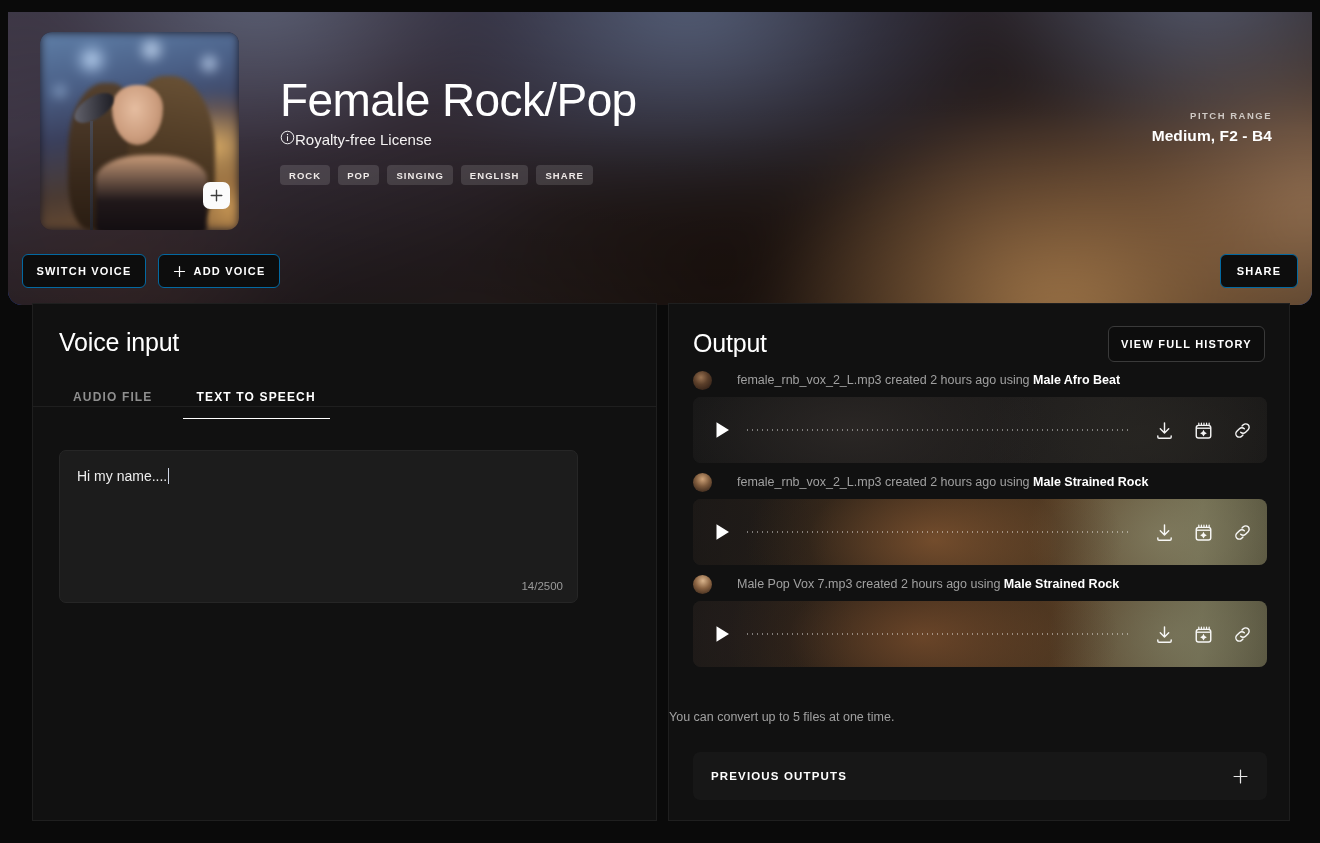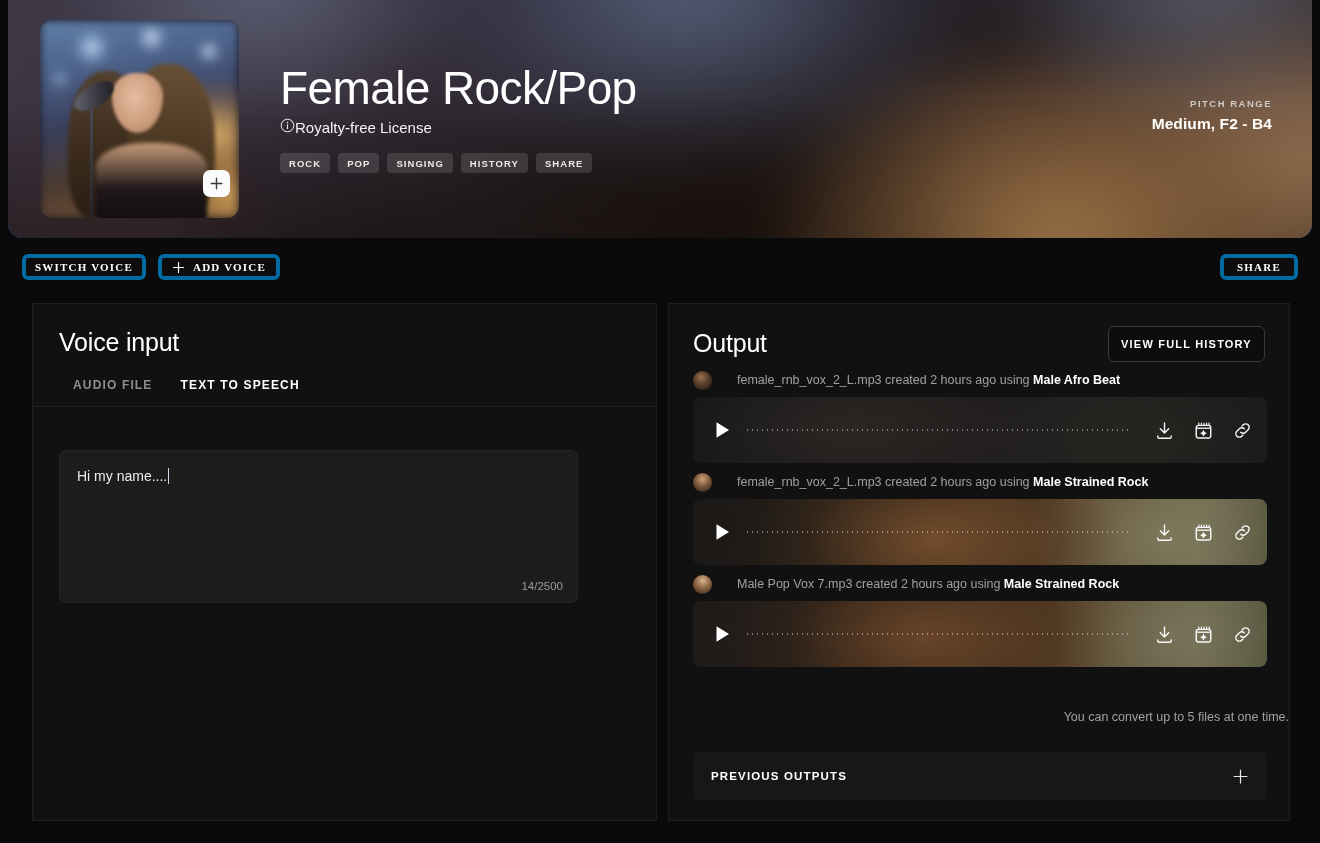--- a/index.html
+++ b/index.html
@@ -16,22 +16,22 @@
   .app {
     position: relative;
     width: 1320px;
     height: 843px;
     background: #0a0a0a;
   }
 
   
   .hero {
     position: absolute;
-    left: 8px; top: 0px;
-    width: 1304px; height: 238px;
+    left: 8px; top: 12px;
+    width: 1304px; height: 293px;
     border-radius: 0 0 14px 14px;
     overflow: hidden;
     background: #1d4ed8;
   }
   .hero-bg {
     position: absolute; inset: -60px;
     background:
       radial-gradient(ellipse 420px 300px at 78% 88%, rgba(214,158,96,0.92) 0%, rgba(182,128,74,0.45) 42%, rgba(0,0,0,0) 72%),
       radial-gradient(ellipse 330px 240px at 96% 62%, rgba(196,150,108,0.75) 0%, rgba(120,92,70,0.25) 55%, rgba(0,0,0,0) 80%),
       radial-gradient(ellipse 400px 260px at 52% 12%, rgba(104,120,152,0.82) 0%, rgba(70,80,110,0.35) 50%, rgba(0,0,0,0) 78%),
@@ -177,31 +177,31 @@
   }
 
   
   .actionbar {
     position: absolute;
     left: 0; top: 254px;
     width: 1320px; height: 34px;
   }
   .btn-outline {
     position: absolute;
-    border: 4px solid #0369a1;
+    border: 1px solid #0369a1;
     background: #0d0d0d;
     color: #ffffff;
     border-radius: 6px;
     font-size: 11px;
     font-weight: 700;
     letter-spacing: 1.2px;
-    height: 26px;
+    height: 34px;
     display: flex; align-items: center; justify-content: center;
     cursor: pointer;
-    font-family: Liberation Serif, serif;
+    font-family: Liberation Sans, sans-serif;
     white-space: nowrap;
   }
   #btn-switch-voice { left: 22px; top: 0; width: 124px; }
   #btn-add-voice { left: 158px; top: 0; width: 122px; gap: 8px; }
   #btn-share { right: 22px; top: 0; width: 78px; }
 
   
   .panel {
     position: absolute;
     background: #111111;
@@ -215,22 +215,22 @@
     font-size: 25px;
     font-weight: 400;
     color: #ffffff;
     letter-spacing: -0.2px;
   }
 
   
   .vi-head { position: absolute; left: 26px; top: 24px; }
   .vi-tabs {
     position: absolute;
-    left: 26px; top: 64px;
-    display: flex; gap: 0px;
+    left: 26px; top: 76px;
+    display: flex; gap: 16px;
   }
   .vi-tab {
     font-size: 12px;
     font-weight: 700;
     letter-spacing: 1.15px;
     color: #8f8f8f;
     padding: 10px 14px 14px 14px;
     cursor: pointer;
     white-space: nowrap;
   }
@@ -370,21 +370,21 @@
     background-position: 0 center;
     cursor: pointer;
     margin-right: 10px;
   }
   .player-icons { display: flex; align-items: center; gap: 18px; }
   .picon { cursor: pointer; display: block; opacity: 0.95; }
 
   .out-note {
     position: absolute;
     left: 0; right: 0; top: 406px;
-    text-align: right;
+    text-align: left;
     font-size: 12.5px;
     color: #a0a0a0;
   }
   #prev-outputs {
     position: absolute;
     left: 24px; top: 448px;
     width: 574px; height: 48px;
     background: #171717;
     border-radius: 7px;
     display: flex; align-items: center;
@@ -435,21 +435,21 @@
           <path d="M8 7.1v4.3" stroke="#ffffff" stroke-width="1" stroke-linecap="round"></path>
         </svg>
       </span>
       <span>Royalty-free License</span>
     </div>
 
     <div class="hero-tags">
       <span class="tag">ROCK</span>
       <span class="tag">POP</span>
       <span class="tag">SINGING</span>
-      <span class="tag">HISTORY</span>
+      <span class="tag">ENGLISH</span>
       <span class="tag">SHARE</span>
     </div>
 
     <div class="hero-pitch">
       <div class="pitch-label">PITCH RANGE</div>
       <div class="pitch-value">Medium, F2 - B4</div>
     </div>
   </div>
 
   <div class="actionbar">

